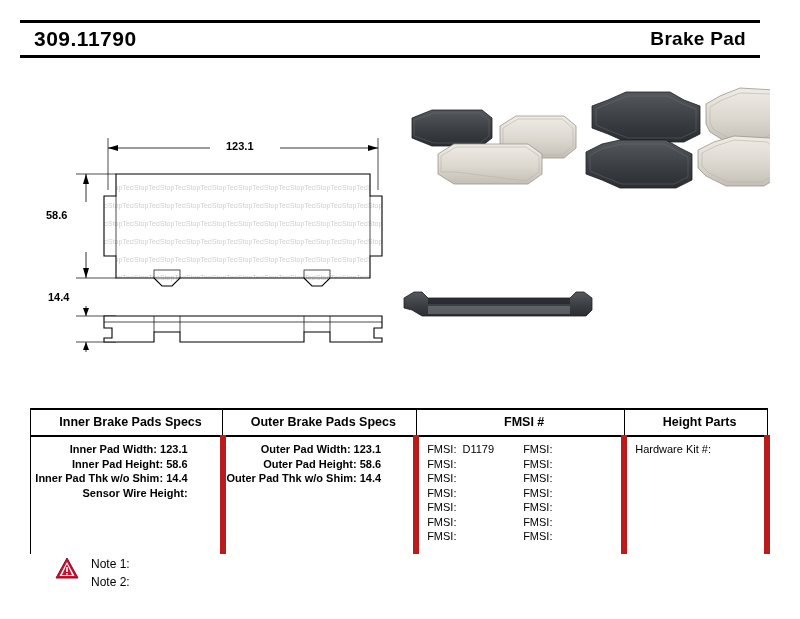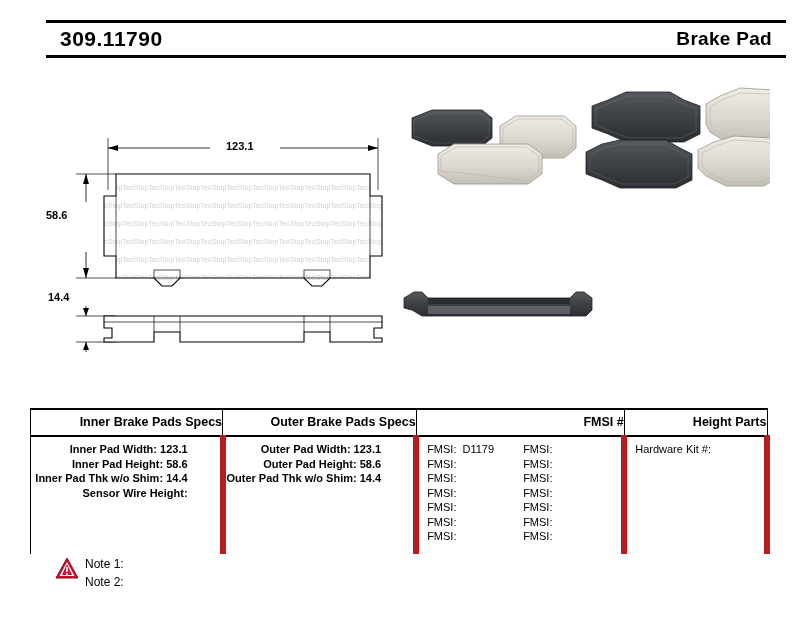--- a/index.html
+++ b/index.html
@@ -12,21 +12,21 @@
     height: 619px;
     font-family: "Liberation Sans", sans-serif;
     color: #000000;
     position: relative;
     overflow: hidden;
   }
 
   
   .header-bar {
     position: absolute;
-    left: 46px;
+    left: 20px;
     top: 20px;
     width: 740px;
     height: 38px;
     border-top: 3px solid #000;
     border-bottom: 3px solid #000;
     display: flex;
     align-items: center;
     justify-content: space-between;
     box-sizing: border-box;
   }
@@ -73,21 +73,21 @@
     width: 740px;
     border-collapse: collapse;
   }
   .spec-table th {
     border: 1px solid #000;
     border-top: 2px solid #000;
     border-bottom: 2px solid #000;
     font-size: 12.5px;
     font-weight: bold;
     padding: 5px 0 6px 8px;
-    text-align: right;
+    text-align: center;
     margin-top: 28px;
   }
   .spec-table td {
     border-left: 1px solid #000;
     border-right: 6px solid #b91c1c;
     vertical-align: top;
     padding: 5px 0 10px 0;
   }
   .col1 { width: 185px; }
   .col2 { width: 185px; }
@@ -133,21 +133,21 @@
     top: 555px;
     display: flex;
     align-items: flex-start;
   }
   .warn-icon {
     width: 24px;
     height: 22px;
     margin-top: 2px;
   }
   .notes-text {
-    margin-left: 6px;
+    margin-left: 12px;
     font-size: 12px;
     line-height: 18px;
   }
 </style>
 </head>
 <body>
 
 <div class="header-bar">
   <div class="part-number">309.11790</div>
   <div class="doc-title">Brake Pad</div>

